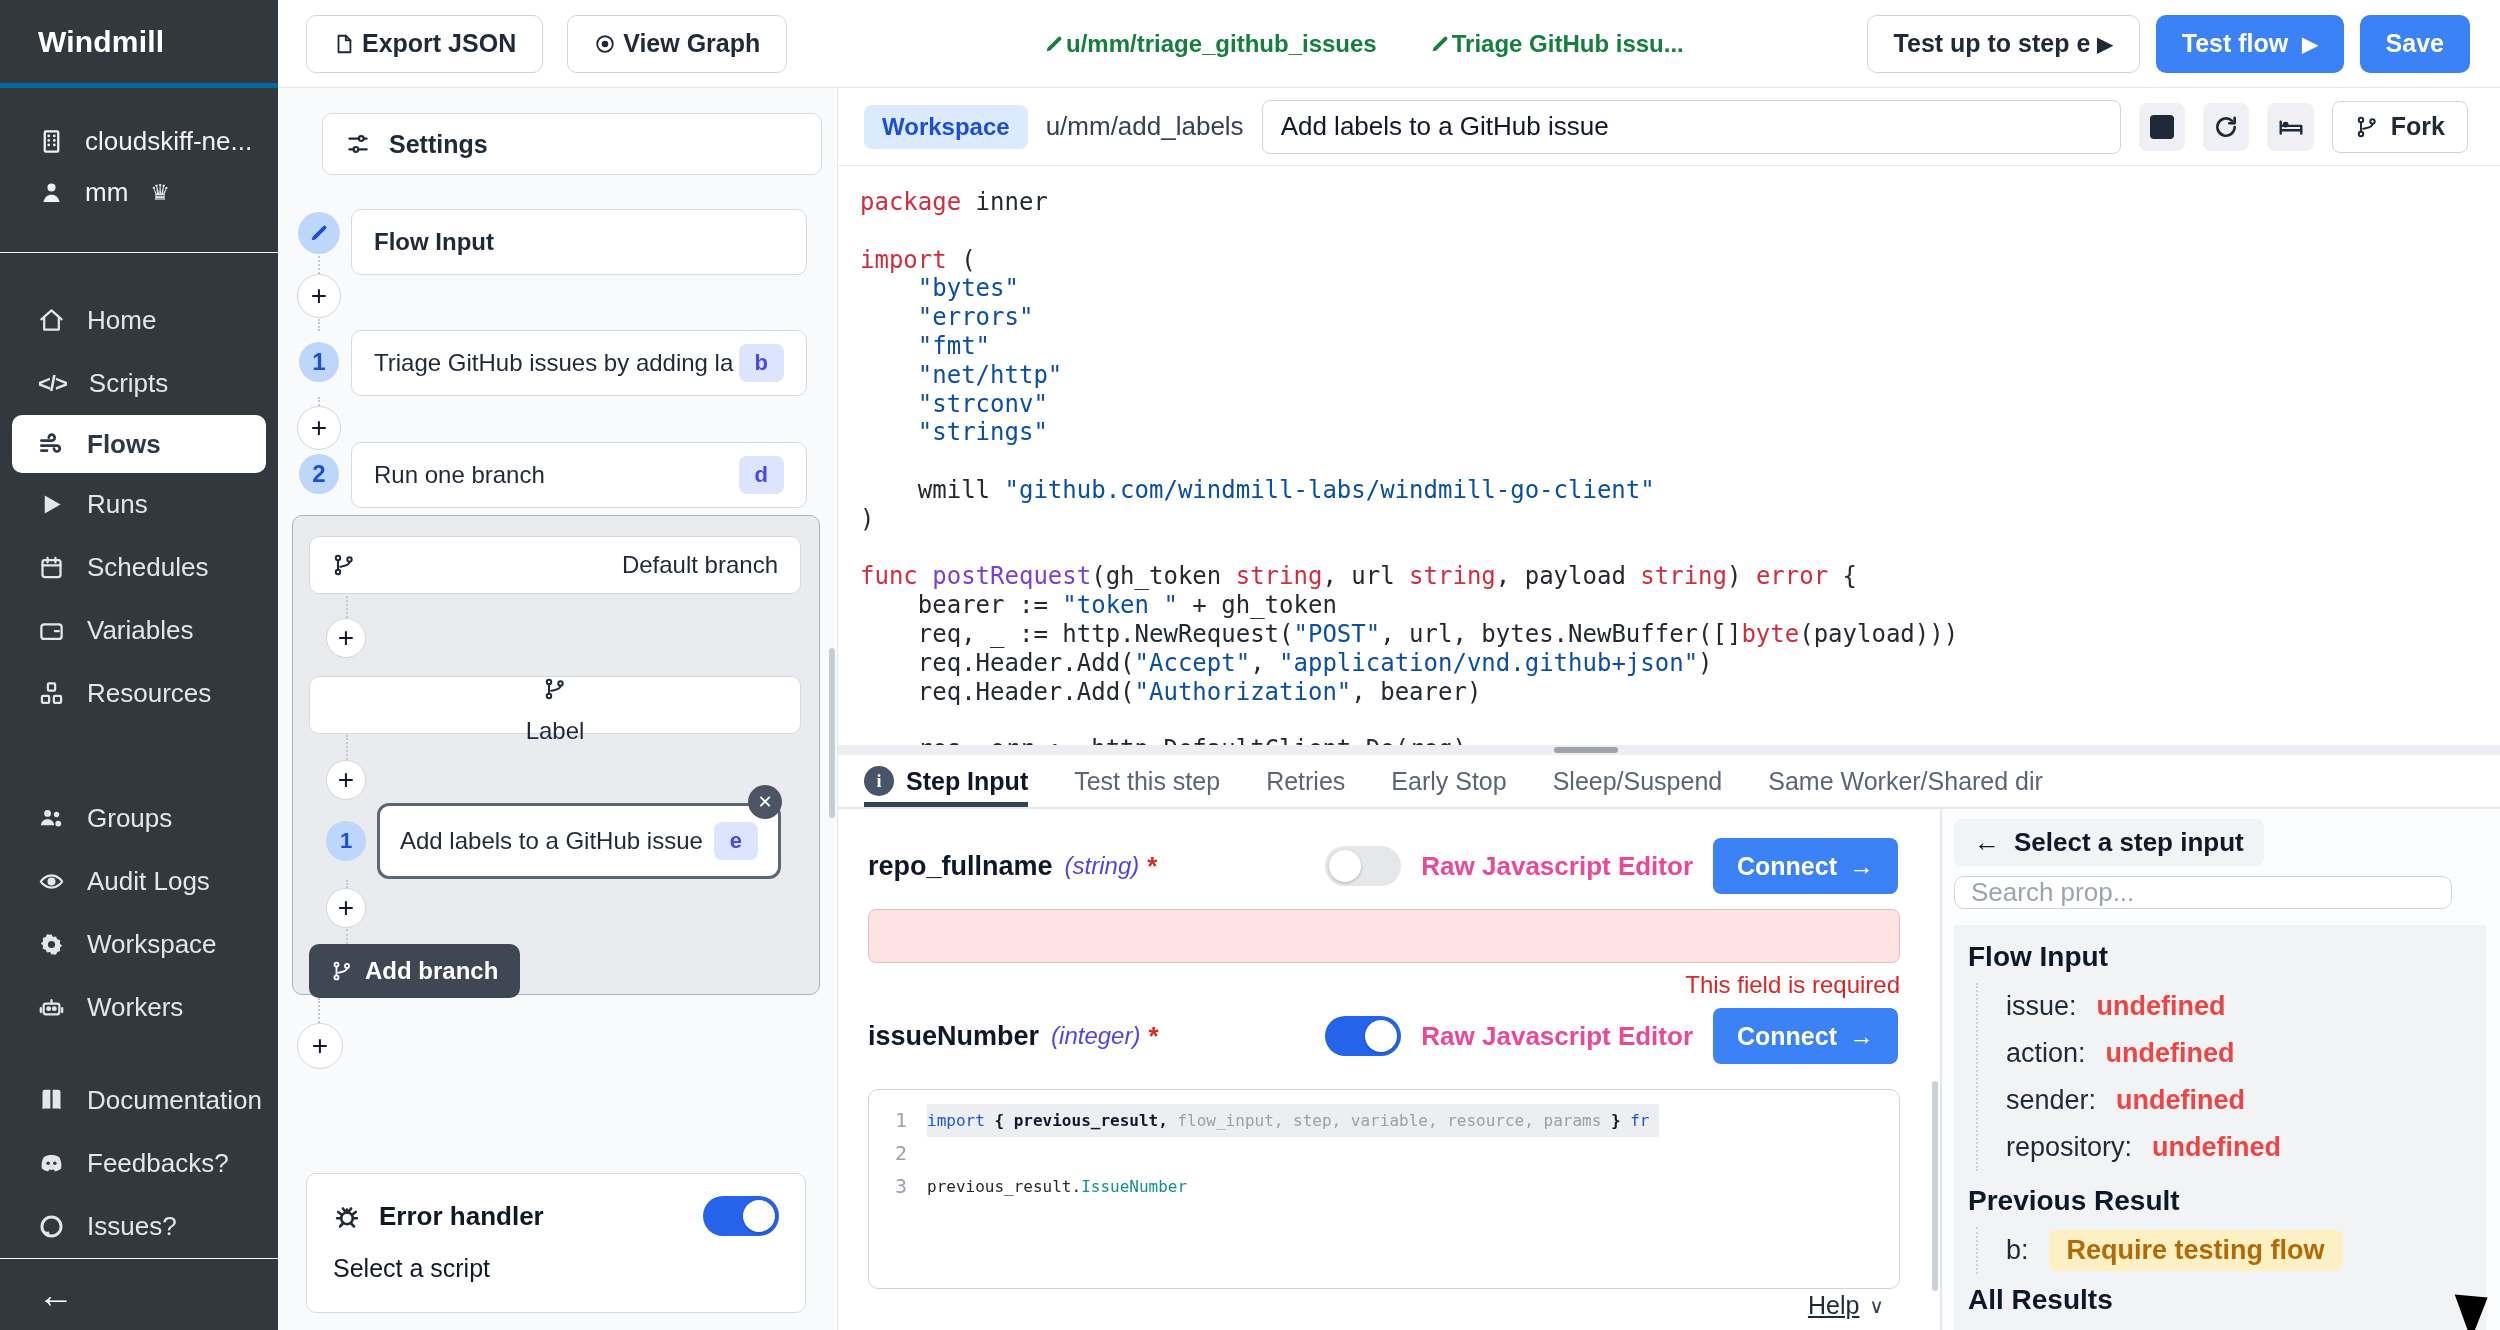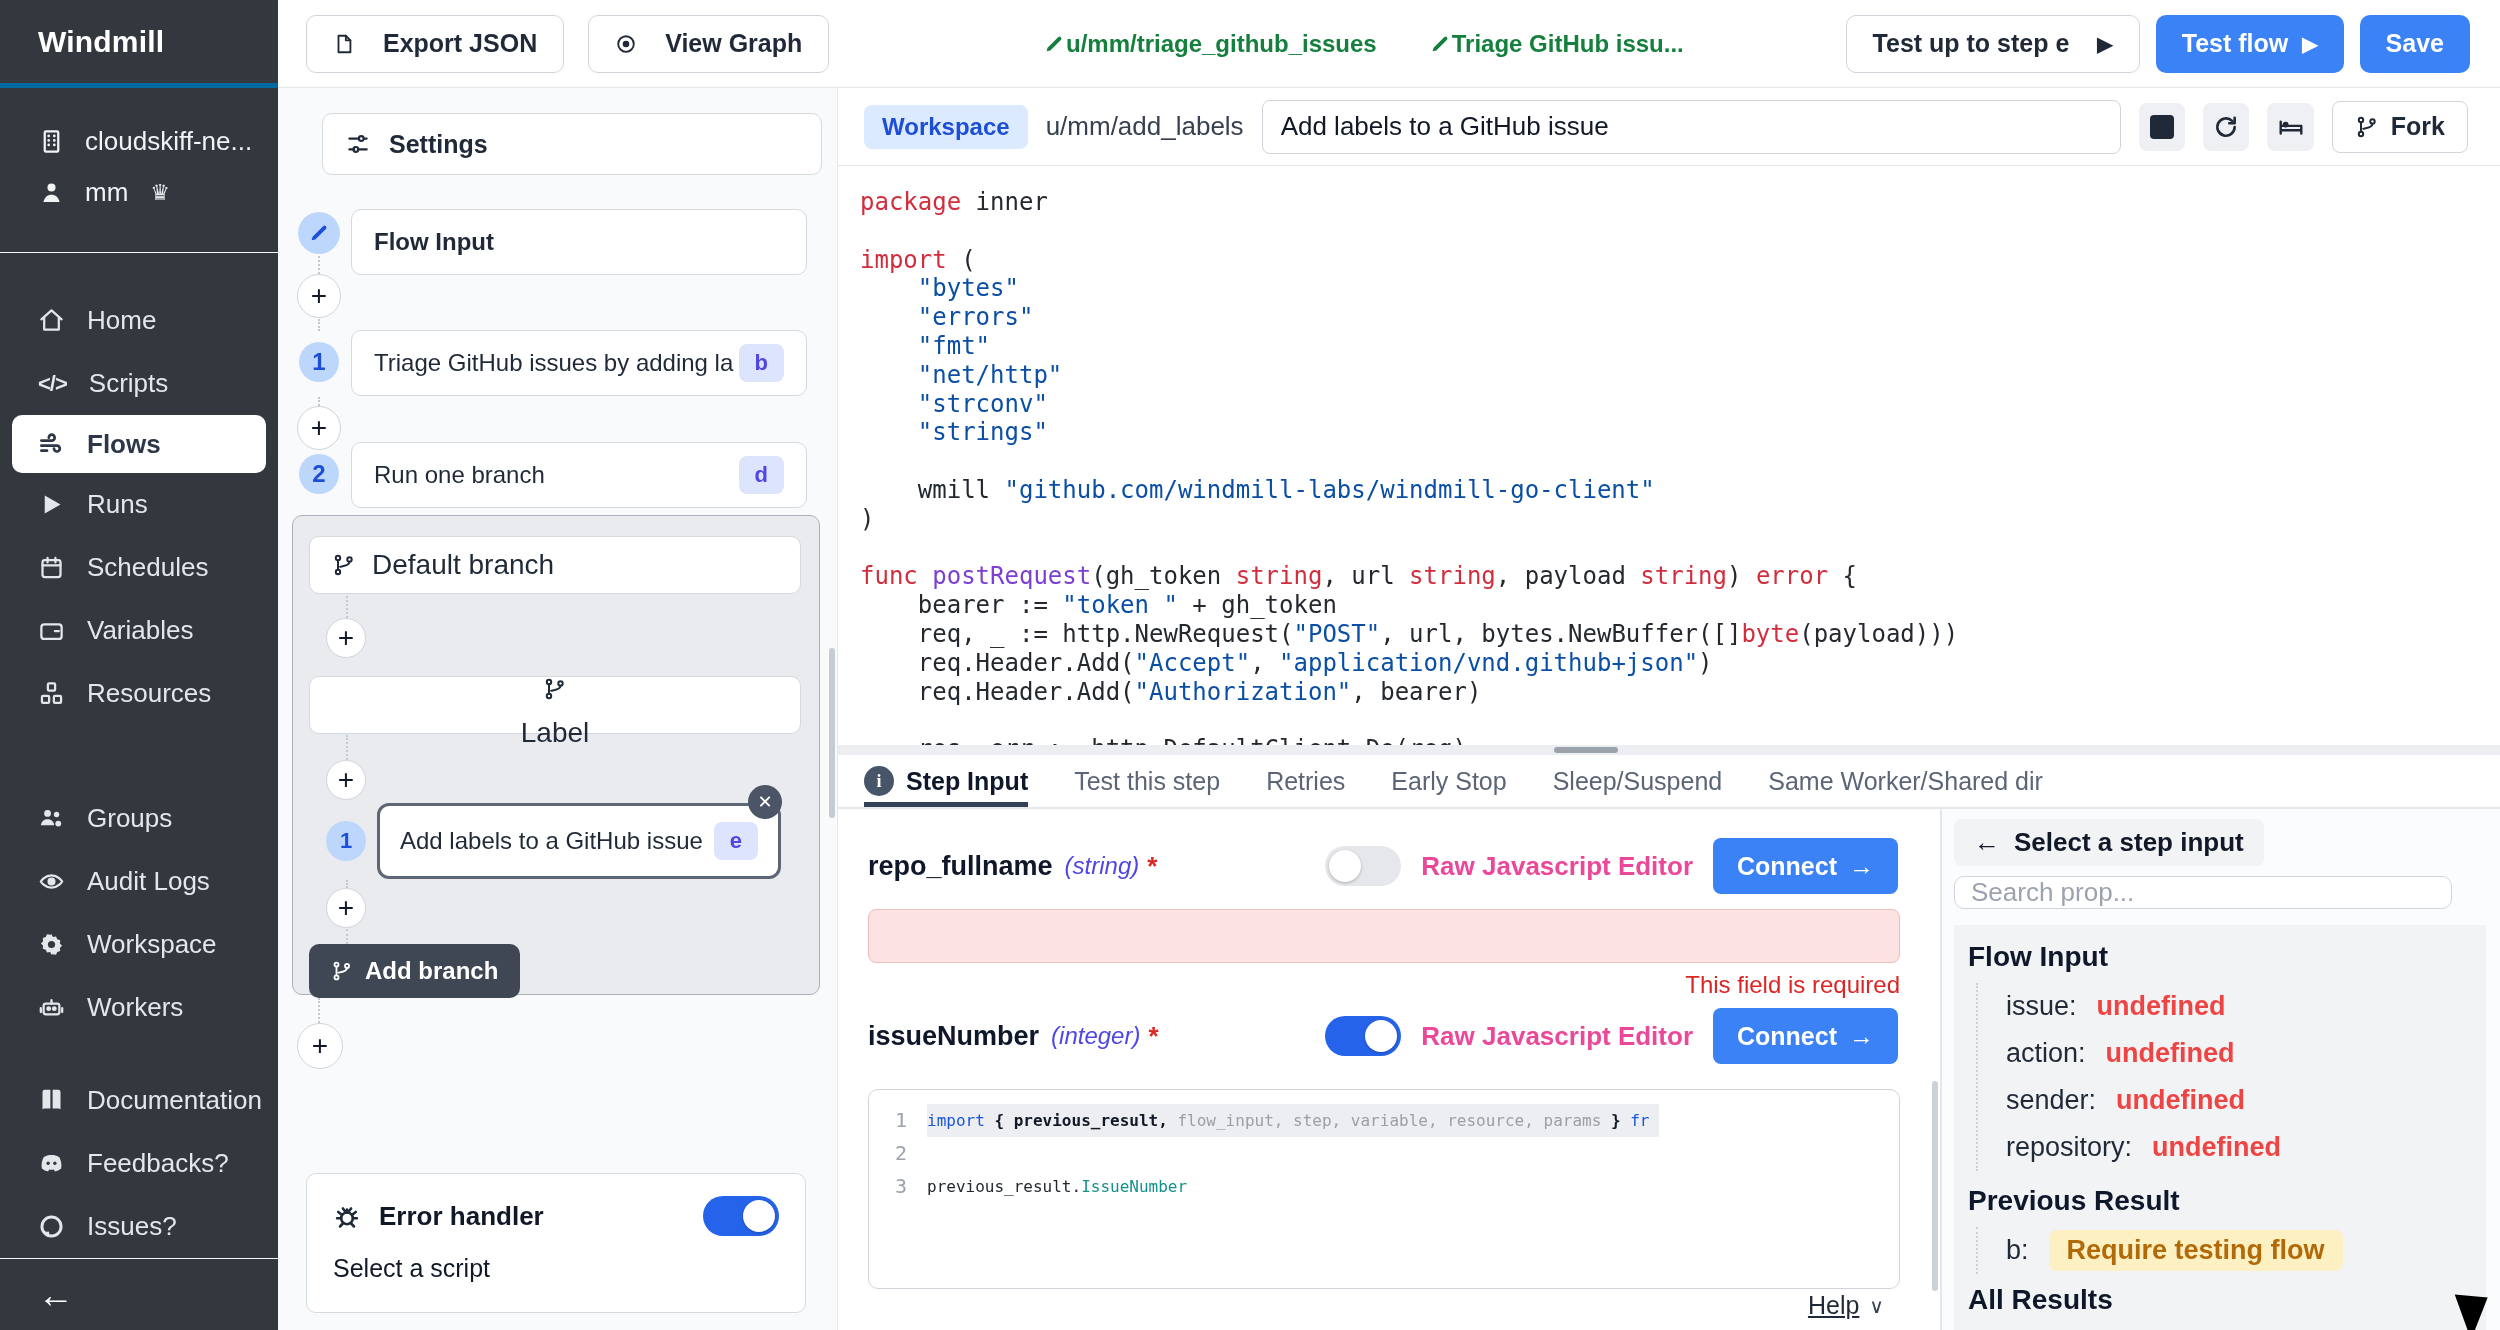--- a/index.html
+++ b/index.html
@@ -21,39 +21,39 @@
   .sb-bottom { border-top:1px solid #f3f4f6; height:78px; display:flex; align-items:center; padding-left:38px; font-size:36px; color:#fff; }
   .ic { display:inline-flex; align-items:center; justify-content:center; }
   svg.sic { width:27px; height:27px; stroke:currentColor; fill:none; stroke-width:2; stroke-linecap:round; stroke-linejoin:round; }
   svg.sic.fill { fill:currentColor; stroke:none; }
   .code-glyph { font-weight:700; font-size:22px; letter-spacing:-1px; }
 
   
   .main { flex:1; display:flex; flex-direction:column; min-width:0; }
   .topbar { height:88px; background:#fff; border-bottom:1px solid #e5e7eb; display:flex; align-items:center; position:relative; flex:none; }
   .tb-left { display:flex; gap:24px; padding-left:28px; }
-  .btn-outline { display:flex; align-items:center; gap:28px; height:58px; padding:0 26px; background:#fff; border:1px solid #d1d5db; border-radius:10px; font-size:25px; font-weight:700; color:#1f2937; cursor:pointer; }
+  .btn-outline { display:flex; align-items:center; gap:7px; height:58px; padding:0 26px; background:#fff; border:1px solid #d1d5db; border-radius:10px; font-size:25px; font-weight:700; color:#1f2937; cursor:pointer; }
   .crumbs { position:absolute; left:50%; top:0; height:100%; transform:translateX(-54%); display:flex; align-items:center; gap:52px; }
   .crumb { display:flex; align-items:center; gap:1px; font-size:24px; font-weight:600; color:#15803d; }
   .tb-right { margin-left:auto; display:flex; gap:16px; padding-right:30px; }
   .btn-blue { display:flex; align-items:center; gap:14px; height:58px; padding:0 26px; background:#3b82f6; border:none; border-radius:10px; font-size:25px; font-weight:700; color:#fff; cursor:pointer; }
   .play { font-size:20px; }
 
   .content { flex:1; display:flex; min-height:0; }
 
   
   .flowcol { width:560px; flex:none; background:#f8fafc; border-right:1px solid #e5e7eb; position:relative; }
   .card { position:absolute; background:#fff; border:1px solid #d5dade; border-radius:10px; display:flex; align-items:center; font-size:24px; color:#1f2937; padding:0 22px; }
   .connector { position:absolute; width:0; border-left:2px dotted #c3c9d1; }
   .circle-badge { position:absolute; border-radius:50%; display:flex; align-items:center; justify-content:center; }
   .blue-badge { background:#bcd7fb; color:#1d4ed8; font-weight:700; font-size:24px; }
   .plus-circle { background:#fff; border:1px solid #d1d5db; color:#111827; font-size:28px; font-weight:400; cursor:pointer; }
   .mod-badge { margin-left:auto; background:#dde4fd; color:#4f46e5; font-weight:700; font-size:22px; border-radius:8px; padding:6px 16px; }
   .branch-box { position:absolute; left:14px; top:427px; width:528px; height:480px; background:#e9ebee; border:1px solid #aab1ba; border-radius:10px; }
-  .bcard { position:absolute; background:#fff; border:1px solid #d5dade; border-radius:10px; display:flex; align-items:center; gap:16px; font-size:28px; color:#1f2937; padding:0 22px; }
+  .bcard { position:absolute; background:#fff; border:1px solid #d5dade; border-radius:10px; display:flex; align-items:center; gap:16px; font-size:24px; color:#1f2937; padding:0 22px;justify-content:space-between; }
   .sel-card { position:absolute; background:#fff; border:3px solid #5c6675; border-radius:12px; display:flex; align-items:center; font-size:24px; color:#1f2937; padding:0 20px; }
   .close-x { position:absolute; width:34px; height:34px; border-radius:50%; background:#4b5565; color:#fff; font-size:18px; display:flex; align-items:center; justify-content:center; cursor:pointer; z-index:3; }
   .add-branch { position:absolute; display:flex; align-items:center; gap:12px; background:#3f4754; color:#fff; font-weight:700; font-size:24px; border:none; border-radius:10px; padding:0 22px; height:54px; cursor:pointer; }
   .err-card { position:absolute; background:#fff; border:1px solid #d5dade; border-radius:10px; padding:22px 26px; }
   .err-top { display:flex; align-items:center; gap:18px; }
   .err-title { font-size:26px; font-weight:700; color:#111827; }
   .err-sub { font-size:25px; color:#111827; margin-top:18px; }
   .toggle { width:76px; height:40px; border-radius:20px; position:relative; flex:none; cursor:pointer; }
   .toggle .knob { position:absolute; top:4px; width:32px; height:32px; border-radius:50%; background:#fff; box-shadow:0 1px 3px rgba(0,0,0,.25); }
   .toggle.on { background:#2563eb; } .toggle.on .knob { right:4px; }

